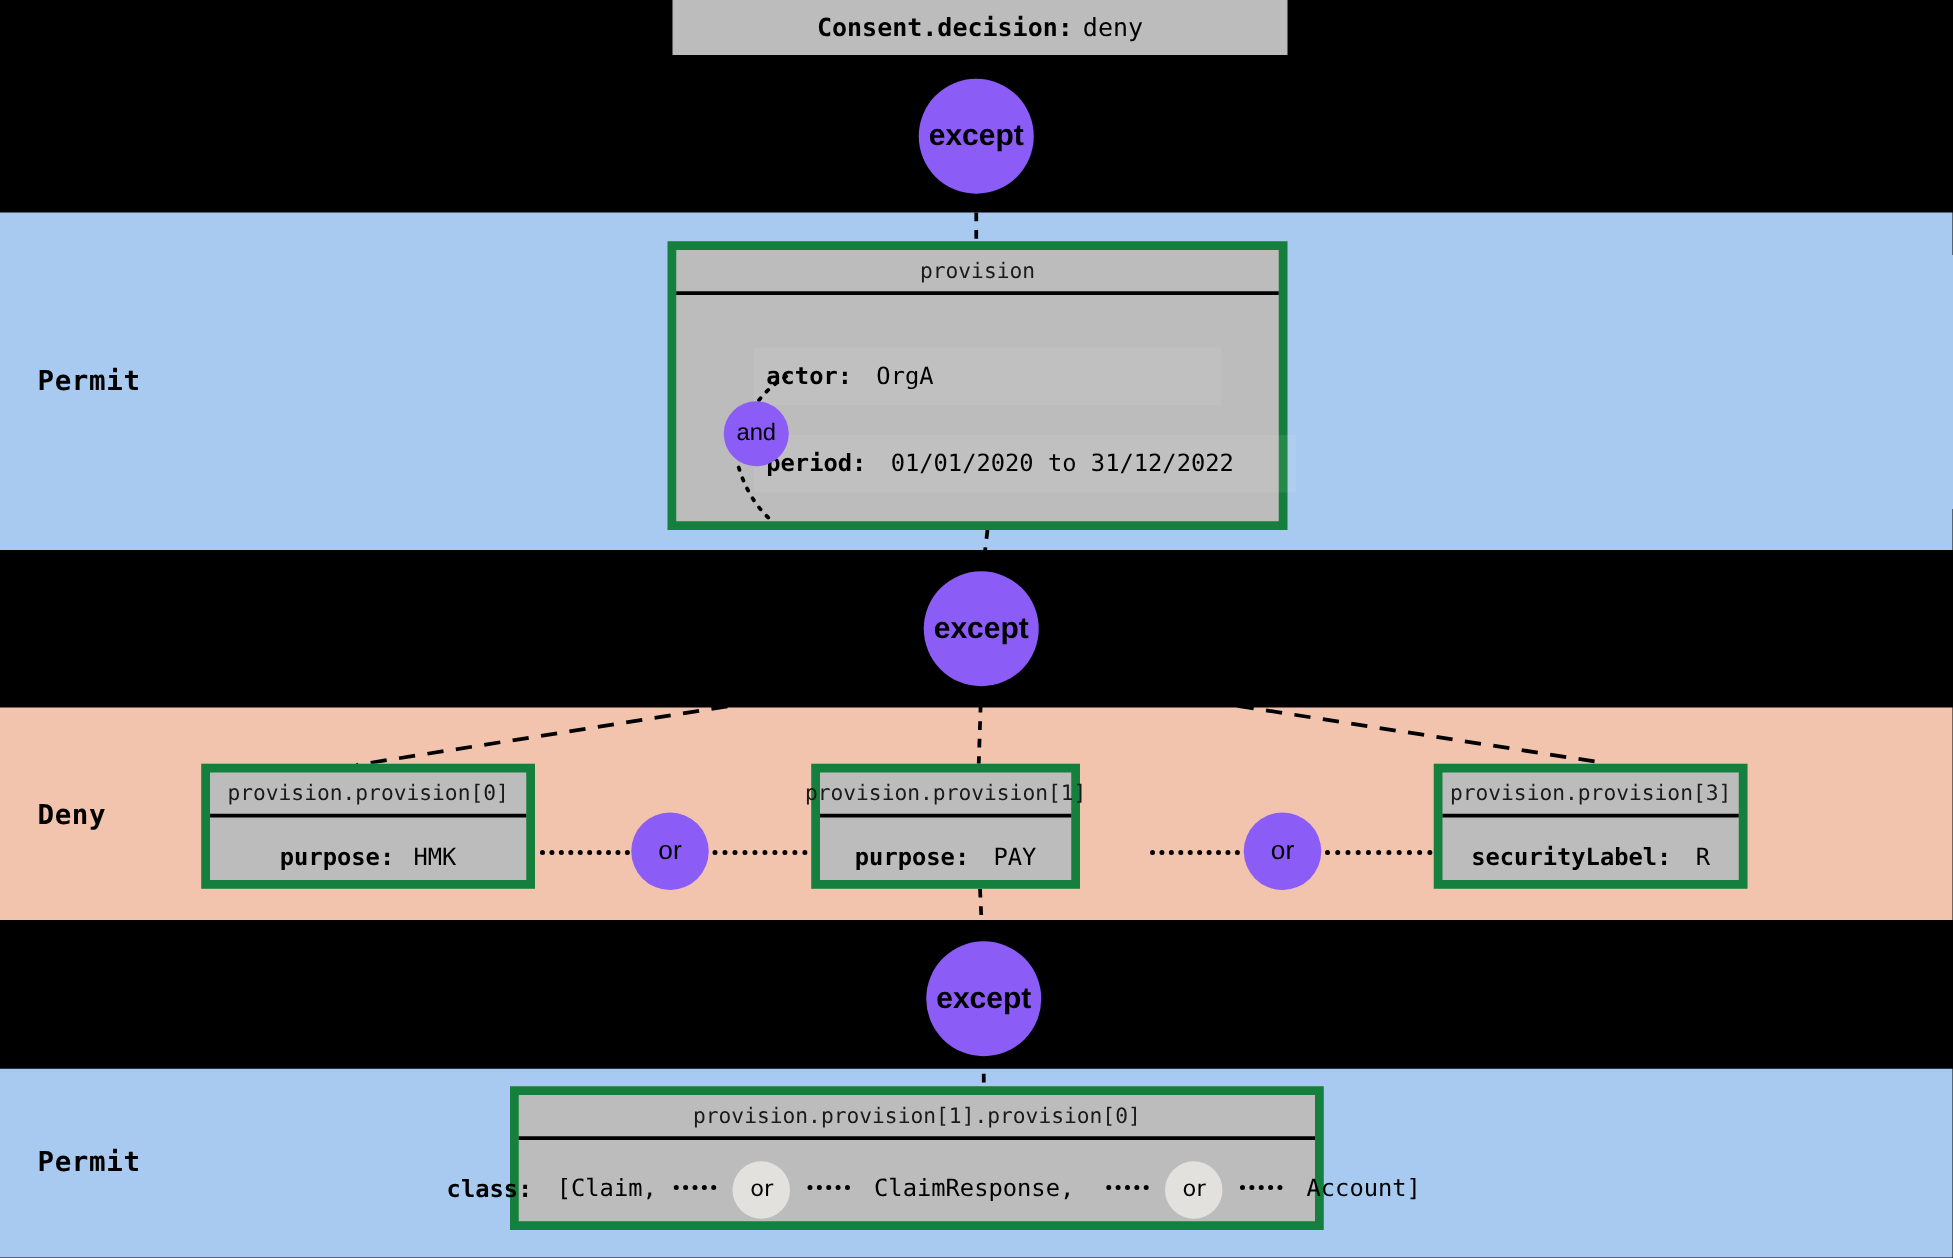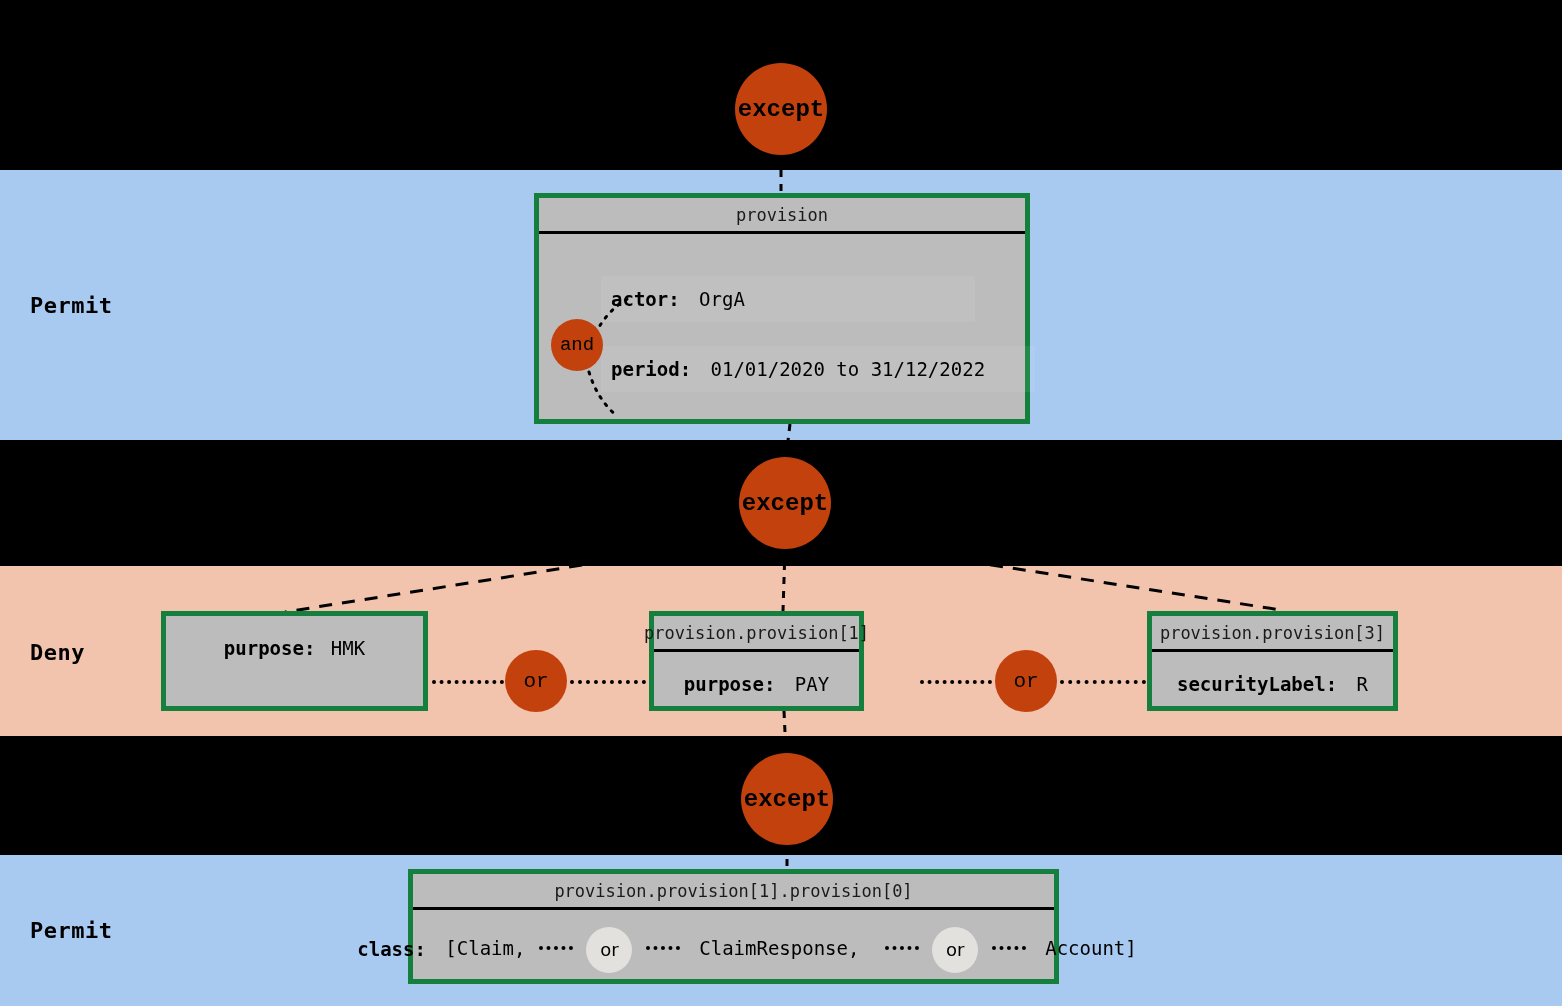--- a/index.html
+++ b/index.html
@@ -16,33 +16,33 @@
   .band-label{position:absolute;left:30px;font-weight:bold;font-size:22px;color:#000;
               letter-spacing:.5px;font-family:"DejaVu Sans Mono","Liberation Mono",monospace;}
 
   
   .banner{position:absolute;background:#bcbcbc;display:flex;align-items:center;
           justify-content:center;color:#000;font-size:20px;}
   .banner .k{font-weight:bold;}
   .banner .v{font-weight:normal;margin-left:8px;}
 
   
-  .nodebox{position:absolute;border:5px solid #15803d;background:#bcbcbc;box-sizing:border-box;}
+  .nodebox{position:absolute;border:7px solid #15803d;background:#bcbcbc;box-sizing:border-box;}
   .nodebox .hdr{height:33px;border-bottom:3px solid #000;display:flex;align-items:center;
                 justify-content:center;font-size:17px;color:#1a1a1a;}
   .nodebox .body{position:relative;display:flex;align-items:center;justify-content:center;}
 
   .kv{font-size:19px;color:#000;white-space:nowrap;}
   .kv .k{font-weight:bold;}
   .kv .v{font-weight:normal;}
 
   
-  .circ{position:absolute;background:#c2410c;border-radius:50%;display:flex;
+  .circ{position:absolute;background:#8b5cf6;border-radius:50%;display:flex;
         align-items:center;justify-content:center;color:#000;
-        font-family:Liberation Mono, monospace;}
+        font-family:Liberation Sans, sans-serif;}
   .circ-except{width:92px;height:92px;font-size:24px;font-weight:bold;}
   .circ-or{width:62px;height:62px;font-size:21px;font-weight:normal;}
   .circ-and{width:52px;height:52px;font-size:19px;font-weight:normal;}
   .hdot{position:absolute;height:0;border-top:4px dotted #000;}
   svg.conn{position:absolute;left:0;top:0;width:1562px;height:1006px;pointer-events:none;}
 
   
   .prow{position:absolute;background:rgba(255,255,255,.07);display:flex;align-items:center;
         padding-left:10px;}
 
@@ -59,20 +59,24 @@
 <div class="canvas">
 
   <div class="band band-permit" style="top:170px;height:270px;"></div>
   <div class="band band-deny" style="top:566px;height:170px;"></div>
   <div class="band band-permit" style="top:855px;height:151px;"></div>
 
   <div class="band-label" style="top:293px;">Permit</div>
   <div class="band-label" style="top:640px;">Deny</div>
   <div class="band-label" style="top:918px;">Permit</div>
 
+  <div class="banner" style="left:538px;top:0px;width:492px;height:44px;">
+    <span class="k">Consent.decision:</span>
+    <span class="v">deny</span>
+  </div>
 
   <svg class="conn">
 
     <line x1="781" y1="156" x2="781" y2="196" stroke="#000" stroke-width="3" stroke-dasharray="7,7"></line>
 
     <line x1="790" y1="424" x2="786" y2="458" stroke="#000" stroke-width="3" stroke-dasharray="7,7"></line>
 
     <line x1="741" y1="540" x2="285" y2="612" stroke="#000" stroke-width="3" stroke-dasharray="13,10"></line>
 
     <line x1="785" y1="549" x2="783" y2="611" stroke="#000" stroke-width="3" stroke-dasharray="7,7"></line>
@@ -99,27 +103,28 @@
         <span class="kv">
           <span class="k">period:</span>
           <span class="v" style="margin-left:8px;">01/01/2020 to 31/12/2022</span>
         </span>
       </div>
 
       <svg style="position:absolute;left:10px;top:20px;width:120px;height:160px;">
         <path d="M 40 96 C 48 70, 62 54, 80 44" fill="none" stroke="#000" stroke-width="3" stroke-dasharray="2,7" stroke-linecap="round"></path>
         <path d="M 40 118 C 48 144, 62 160, 80 170" fill="none" stroke="#000" stroke-width="3" stroke-dasharray="2,7" stroke-linecap="round"></path>
       </svg>
-      <div class="circ circ-and" style="left:12px;top:85px;">and</div>
+      <div class="circ circ-and" style="left:38px;top:85px;">and</div>
     </div>
   </div>
 
   <div class="circ circ-except" style="left:739px;top:457px;">except</div>
 
   <div class="nodebox" style="left:161px;top:611px;width:267px;height:100px;">
+    <div class="hdr">provision.provision[0]</div>
     <div class="body" style="height:64px;">
       <span class="kv">
         <span class="k">purpose:</span>
         <span class="v" style="margin-left:4px;">HMK</span>
       </span>
     </div>
   </div>
 
   <div class="hdot" style="left:432px;top:680px;width:72px;"></div>
   <div class="circ circ-or" style="left:505px;top:650px;">or</div>

